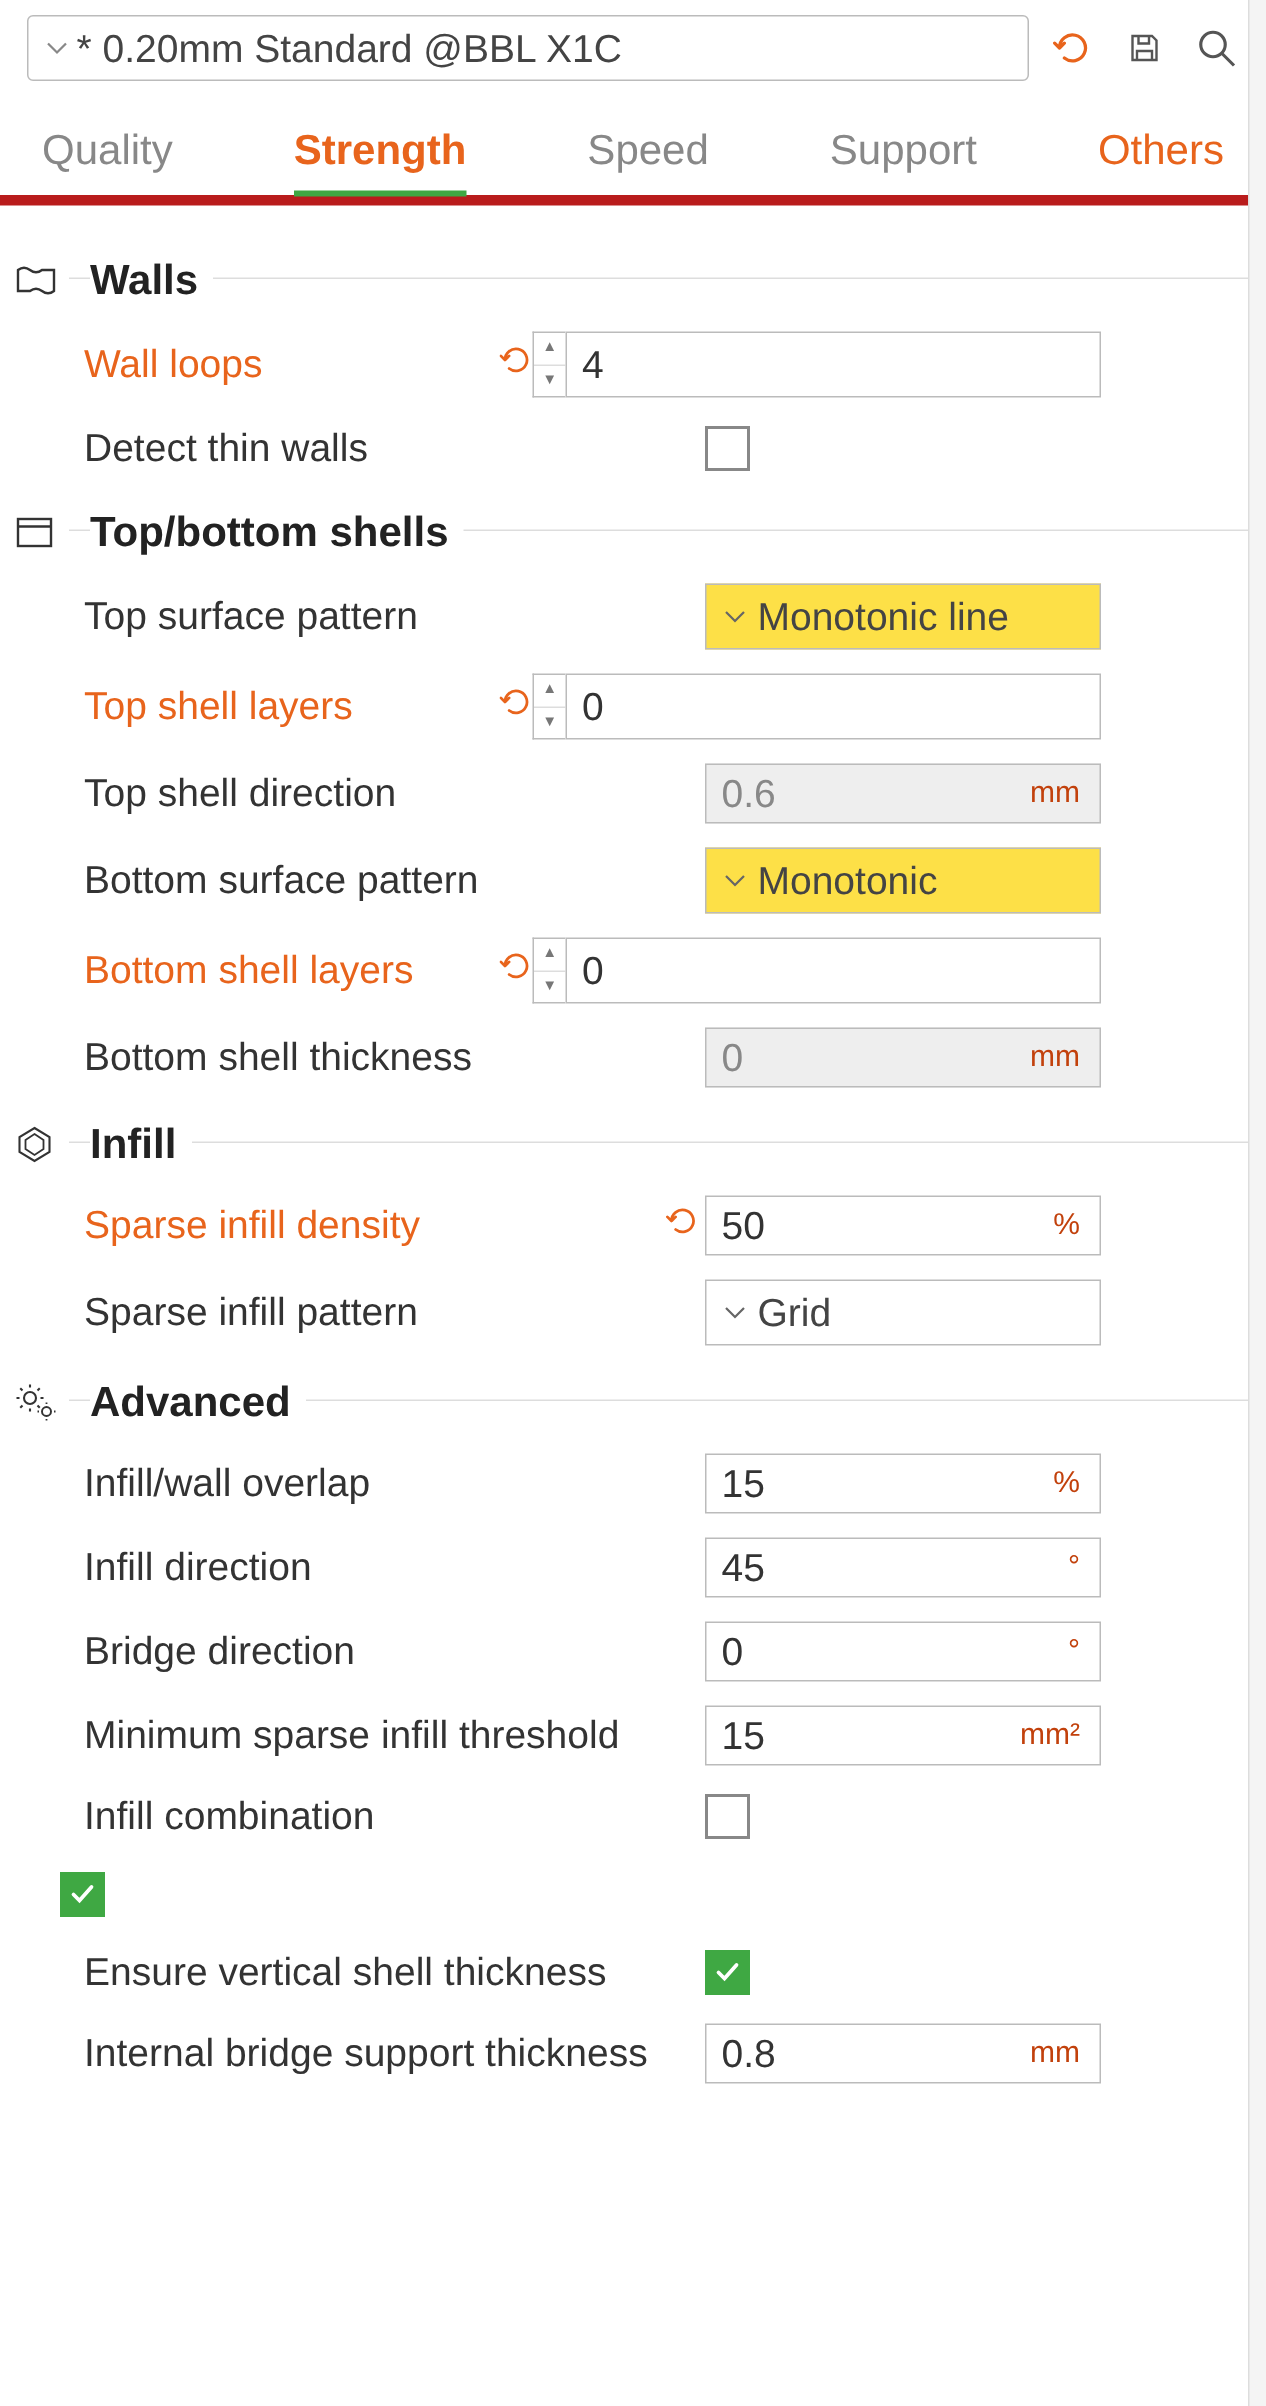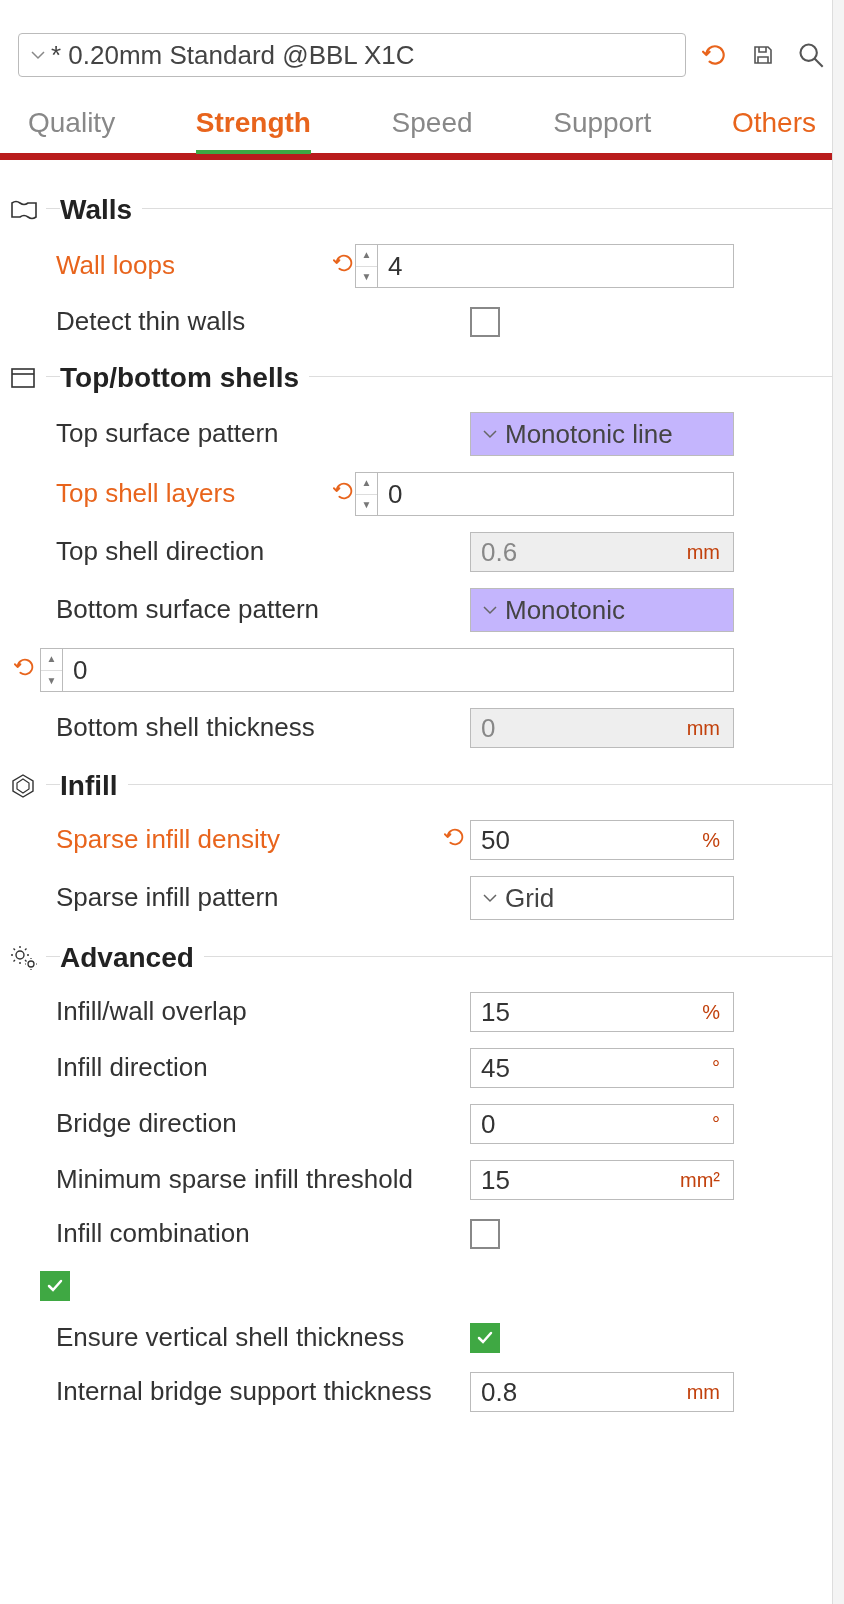--- a/index.html
+++ b/index.html
@@ -6,21 +6,21 @@
   body {
     font-family: -apple-system, BlinkMacSystemFont, "Segoe UI", Arial, sans-serif;
     font-size: 24px;
     color: #333;
     background: #fff;
     width: 844px;
   }
   .topbar {
     display: flex;
     align-items: center;
-    padding: 33px 18px 10px 18px;
+    padding: 10px 18px 10px 18px;
     gap: 14px;
   }
   .preset-select {
     flex: 1;
     border: 1px solid #bbb;
     border-radius: 4px;
     display: flex;
     align-items: center;
     padding: 6px 10px;
     height: 44px;
@@ -196,21 +196,21 @@
     position: absolute;
     right: 14px;
     top: 50%;
     transform: translateY(-50%);
     font-size: 20px;
     color: #c2410c;
   }
   .select-wrap {
     width: 100%;
     border: 1px solid #bbb;
-    background: #c4b5fd;
+    background: #fde047;
     height: 44px;
     display: flex;
     align-items: center;
     padding: 0 12px;
     gap: 8px;
     font-size: 26px;
     color: #444;
   }
   .select-wrap.plain {
     background: #fff;
@@ -380,20 +380,21 @@
       <div class="select-wrap">
         <svg width="14" height="10" viewBox="0 0 14 10">
             <path d="M1 2 L7 8 L13 2" stroke="#666" stroke-width="1.5" fill="none"></path>
           </svg>
         <span>Monotonic</span>
       </div>
     </div>
   </div>
 
   <div class="row">
+    <div class="label-col modified">Bottom shell layers</div>
     <div class="reset-col">
       <span>
         <svg width="22" height="22" viewBox="0 0 24 24">
             <path d="M4 12a8 8 0 1 1 3 6.2 M4 12 L1 9 M4 12 L7 9" stroke="#e8641c" stroke-width="2" fill="none" stroke-linecap="round"></path>
           </svg>
       </span>
     </div>
     <div class="control-col">
       <div class="spinner">
         <div class="arrows">

